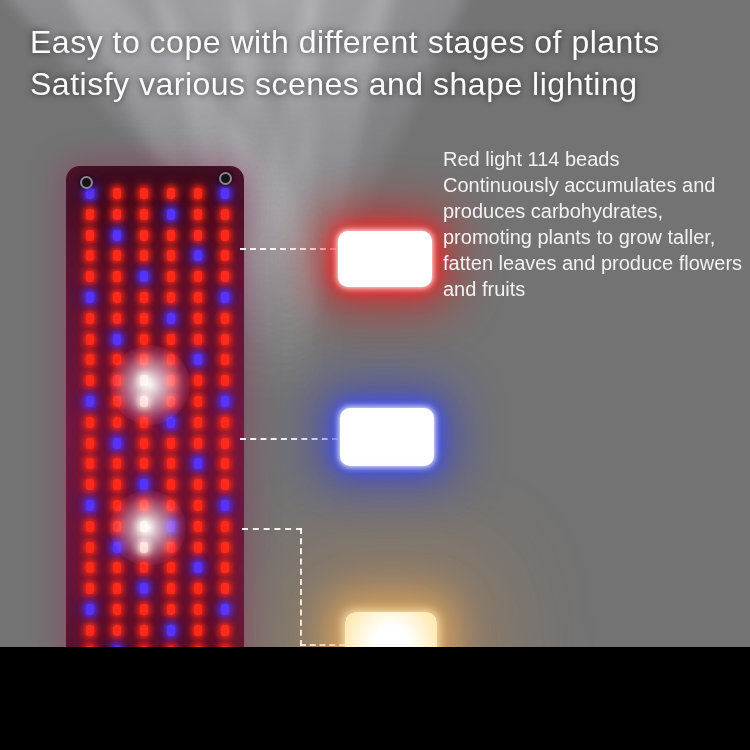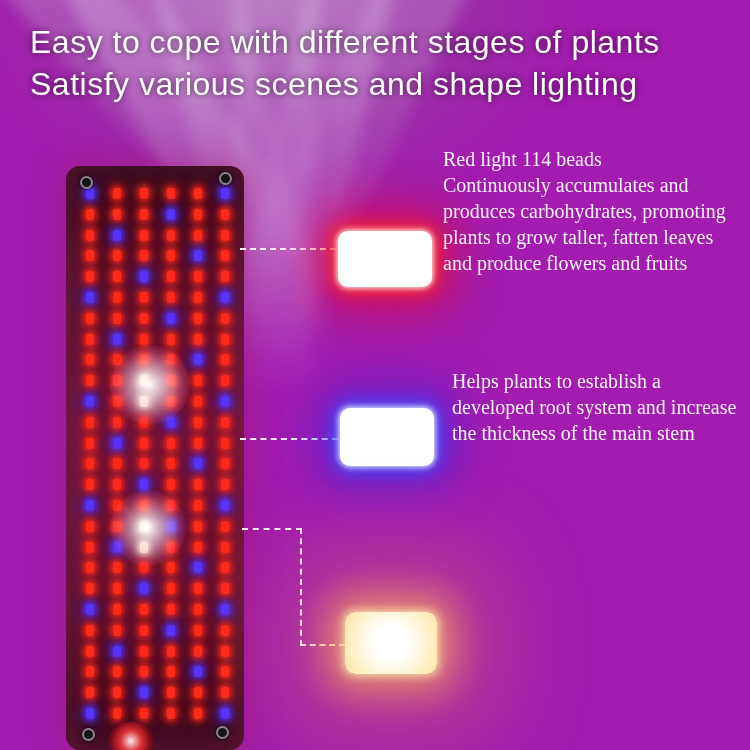--- a/index.html
+++ b/index.html
@@ -1,16 +1,16 @@
 <!DOCTYPE html>
 <html><head>
 <meta charset="utf-8">
 <style>
   html,body{margin:0;padding:0;background:#000;}
-  .stage{position:relative;width:750px;height:750px;background:#a21caf;overflow:hidden;
+  .stage{position:relative;width:750px;height:647px;background:#737373;overflow:hidden;
          font-family:"Liberation Sans",sans-serif;color:#fff;}
 
   
   .haze{position:absolute;inset:0;pointer-events:none;
         background:radial-gradient(ellipse 58% 42% at 36% 0%,
                    rgba(175,175,182,0.40), rgba(120,120,128,0.16) 45%, transparent 72%);}
   .beam{position:absolute;top:-60px;width:84px;height:540px;transform-origin:top center;
         filter:blur(7px);pointer-events:none;
         background:linear-gradient(to bottom, rgba(235,235,242,0.30),
                    rgba(235,235,242,0.10) 55%, transparent 85%);}
@@ -60,21 +60,21 @@
   .swatch.red{left:338px;top:231px;width:94px;height:56px;
       box-shadow:0 0 6px 1px #fff, 0 0 18px 6px rgba(255,40,40,0.95), 0 0 48px 24px rgba(255,0,0,0.45);}
   .swatch.blue{left:340px;top:408px;width:94px;height:58px;
       box-shadow:0 0 6px 1px #fff, 0 0 18px 6px rgba(60,80,255,0.95), 0 0 48px 24px rgba(30,40,255,0.40);}
   .swatch.warm{left:345px;top:612px;width:92px;height:62px;
       background:radial-gradient(circle,#ffffff 30%,#fff3d0 65%,#ffe2a0 100%);
       box-shadow:0 0 10px 2px rgba(255,230,180,0.9), 0 0 36px 18px rgba(255,185,90,0.6),
                  0 0 95px 58px rgba(255,160,60,0.28);}
 
   
-  .tb{position:absolute;width:302px;font-size:20px;line-height:26px;color:#f2f2f2;font-family:Liberation Serif, serif;}
+  .tb{position:absolute;width:302px;font-size:20px;line-height:26px;color:#f2f2f2;}
   .tb .tb-title{margin:0 0 0 0;font-weight:400;}
   .tb .tb-desc{margin:0;}
   .tb-red{left:443px;top:146px;}
   .tb-blue{left:452px;top:368px;width:296px;}
   .tb-warm{left:443px;top:526px;}
 </style>
 </head>
 <body>
 
 <div class="stage">
@@ -266,18 +266,17 @@
 
   <div class="swatch red"></div>
   <div class="swatch blue"></div>
   <div class="swatch warm"></div>
 
   <div class="tb tb-red">
     <p class="tb-title">Red light 114 beads</p>
     <p class="tb-desc">Continuously accumulates and produces carbohydrates, promoting plants to grow taller, fatten leaves and produce flowers and fruits</p>
   </div>
   <div class="tb tb-blue">
-    <p class="tb-desc">Helps plants to establish a developed root system and increase the thickness of the main stem</p>
   </div>
   <div class="tb tb-warm">
   </div>
 
 </div>
 
 </body></html>

